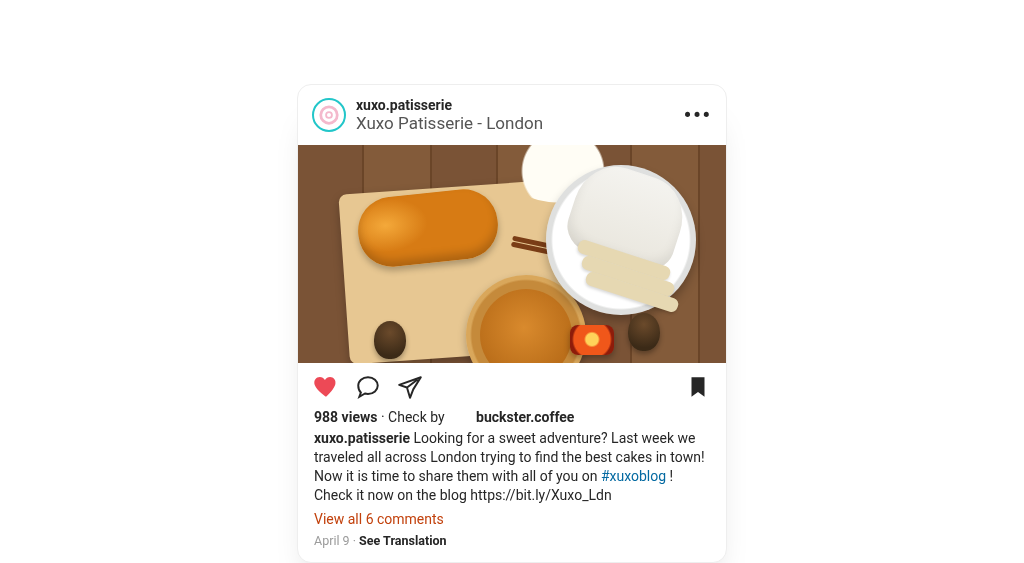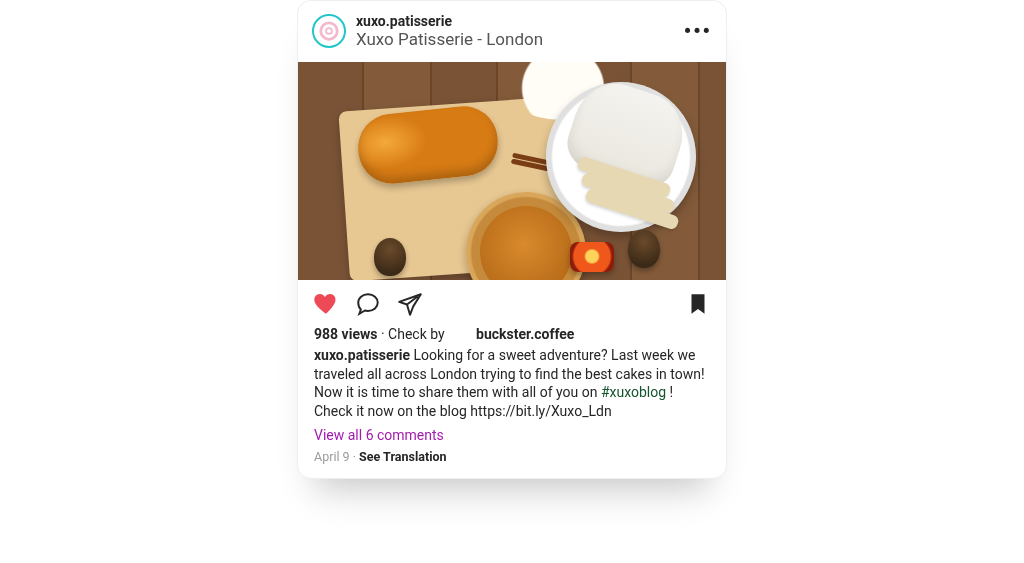--- a/index.html
+++ b/index.html
@@ -1,17 +1,17 @@
 <!DOCTYPE html>
 <html><head>
 <meta charset="utf-8">
 <style>
   * { box-sizing: border-box; margin: 0; padding: 0; }
   html, body { width: 1024px; height: 563px; font-family: -apple-system, BlinkMacSystemFont, "Segoe UI", Roboto, Helvetica, Arial, sans-serif; background: #fff; }
-  .stage { width: 1024px; height: 563px; display: flex; align-items: flex-start; justify-content: center; background: #fff; }
+  .stage { width: 1024px; height: 563px; display: flex; align-items: flex-end; justify-content: center; background: #fff; }
   .card {
     width: 430px;
     background: #fff;
     border: 1px solid #eee;
     border-radius: 14px;
     box-shadow: 0 28px 34px -18px rgba(0,0,0,0.22);
     overflow: hidden;
   }
   
   .hdr { display: flex; align-items: center; padding: 12px 14px; }
@@ -87,22 +87,22 @@
   .actions .save { margin-left:auto; margin-right: 0; }
   .heart svg, .comment svg, .share svg, .save svg { width: 26px; height: 26px; }
 
   
   .meta { padding: 4px 16px 0; font-size: 14px; color: #262626; }
   .views { font-weight: 700; }
   .sep   { color: #262626; }
   .liked-by .lb-name { font-weight: 700; margin-left: 28px; }
   .caption { padding: 4px 16px 0; font-size: 14px; line-height: 1.35; color: #262626; }
   .caption .author { font-weight: 700; }
-  .caption .tag { color: #14532d; }
-  .comments-link { padding: 6px 16px 0; font-size: 14px; color: #a21caf; }
+  .caption .tag { color: #0369a1; }
+  .comments-link { padding: 6px 16px 0; font-size: 14px; color: #c2410c; }
   .date-row { padding: 6px 16px 14px; font-size: 12.5px; color: #9b9b9b; }
   .date-row .see { color: #262626; font-weight: 700; }
 </style>
 </head>
 <body>
 
 <div class="stage">
   <article class="card">
 
     <header class="hdr">

